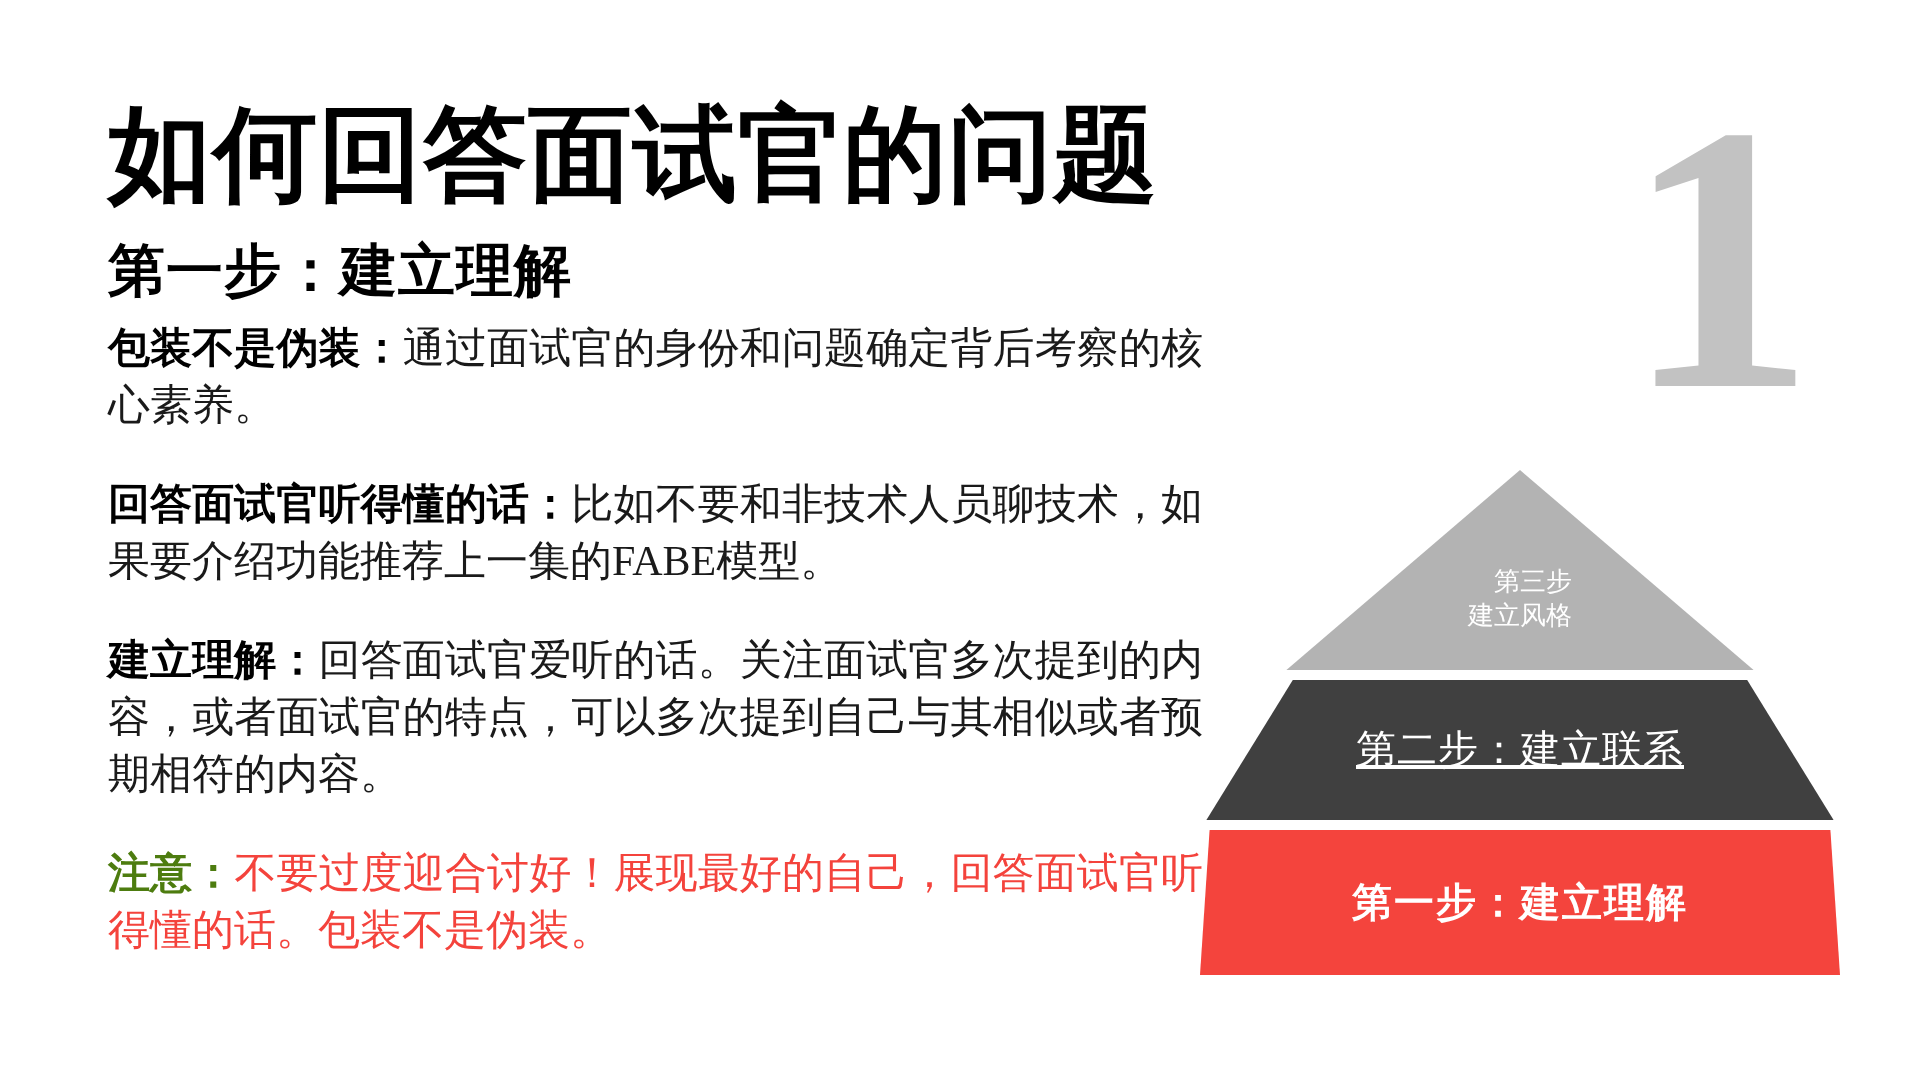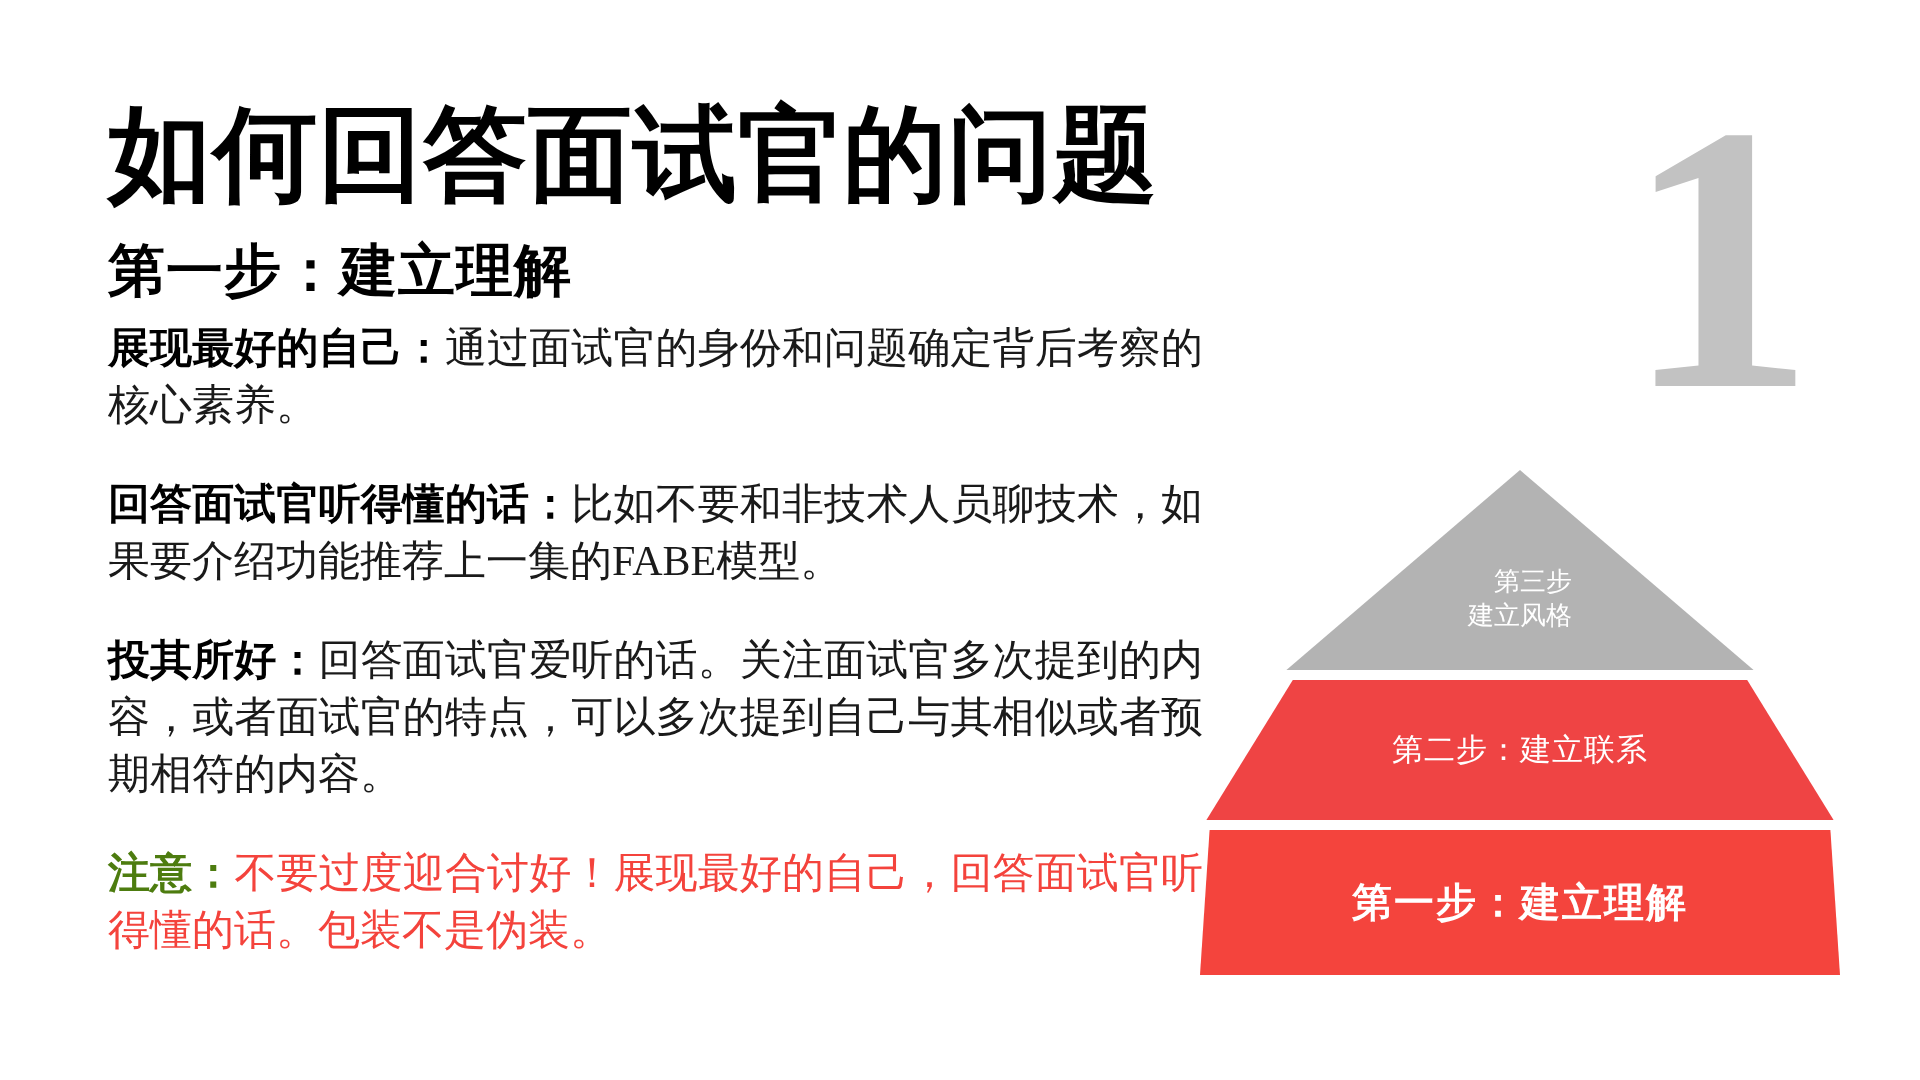--- a/index.html
+++ b/index.html
@@ -119,25 +119,26 @@
     line-height: 34px;
     padding-top: 95px;
     box-sizing: border-box;
     align-items: flex-start;
   }
 
   .tier-mid {
     top: 210px;
     width: 100%;
     height: 140px;
-    background: #ef4444;
+    background: #404040;
     clip-path: polygon(14.5% 0%, 85.5% 0%, 99% 100%, 1% 100%);
-    font-size: 31px;
+    font-size: 40px;
     line-height: 40px;
     letter-spacing: 1px;
+    text-decoration: underline;
   }
 
   .tier-bottom {
     top: 360px;
     width: 100%;
     height: 145px;
     background: #f4443d;
     clip-path: polygon(1.5% 0%, 98.5% 0%, 100% 100%, 0% 100%);
     font-size: 40px;
     line-height: 50px;
@@ -160,29 +161,29 @@
 
   <div class="step-numeral">1</div>
 
   <div class="content">
 
     <div class="page-title">如何回答面试官的问题</div>
 
     <div class="section-heading">第一步：建立理解</div>
 
     <p class="body-block">
-      <span class="lead">展现最好的自己：</span><span>通过面试官的身份和问题确定背后考察的核心素养。</span>
+      <span class="lead">包装不是伪装：</span><span>通过面试官的身份和问题确定背后考察的核心素养。</span>
     </p>
 
     <p class="body-block">
       <span class="lead">回答面试官听得懂的话：</span><span>比如不要和非技术人员聊技术，如果要介绍功能推荐上一集的FABE模型。</span>
     </p>
 
     <p class="body-block">
-      <span class="lead">投其所好：</span><span>回答面试官爱听的话。关注面试官多次提到的内容，或者面试官的特点，可以多次提到自己与其相似或者预期相符的内容。</span>
+      <span class="lead">建立理解：</span><span>回答面试官爱听的话。关注面试官多次提到的内容，或者面试官的特点，可以多次提到自己与其相似或者预期相符的内容。</span>
     </p>
 
     <p class="body-block alert">
       <span class="lead">注意：</span><span>不要过度迎合讨好！展现最好的自己，回答面试官听得懂的话。包装不是伪装。</span>
     </p>
 
   </div>
 
   <div class="pyramid">
 

